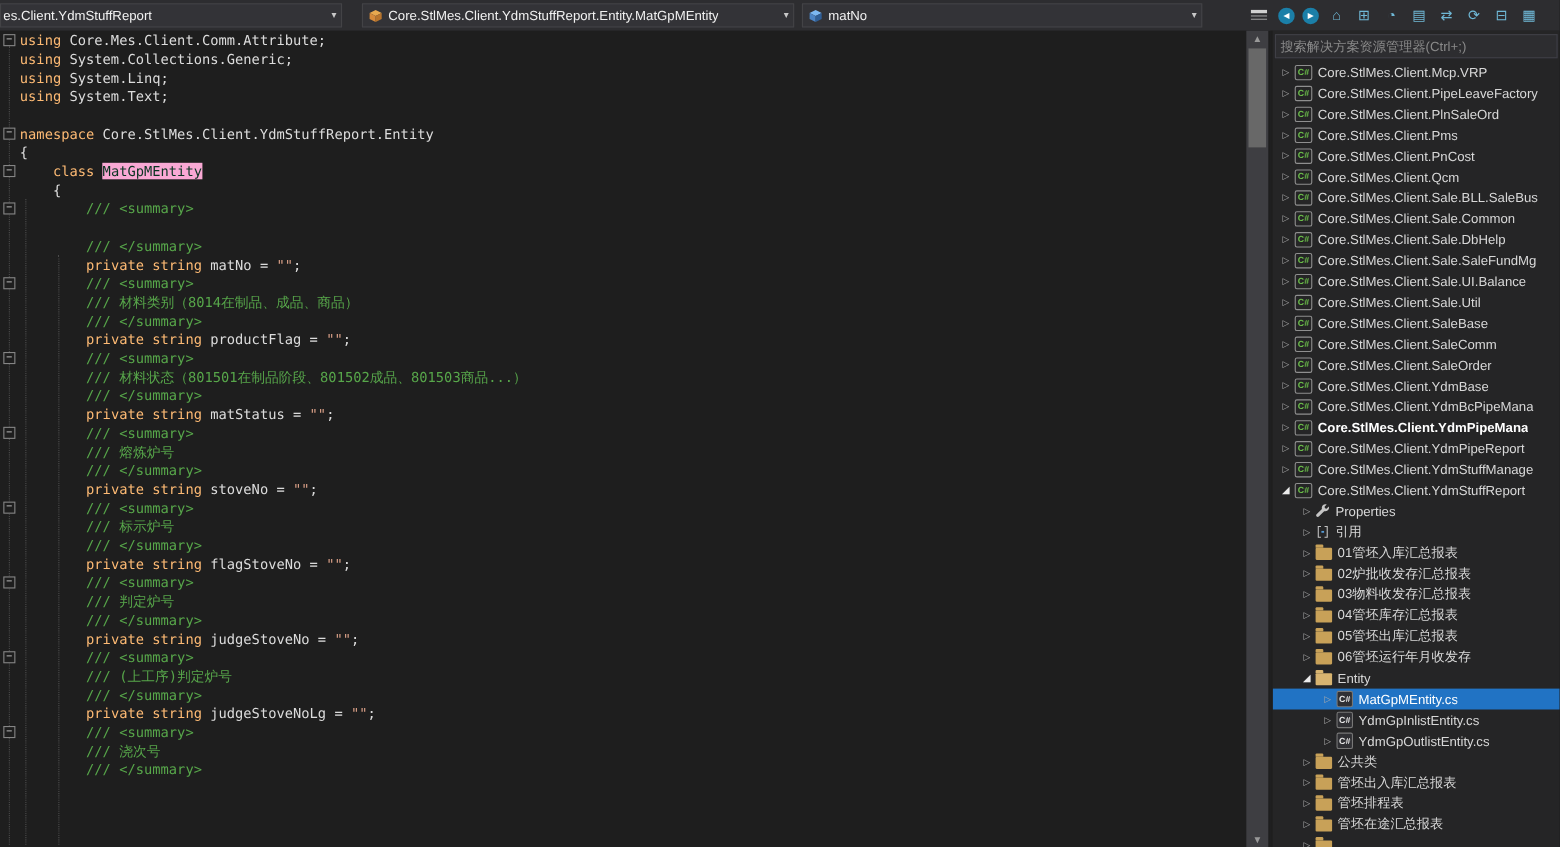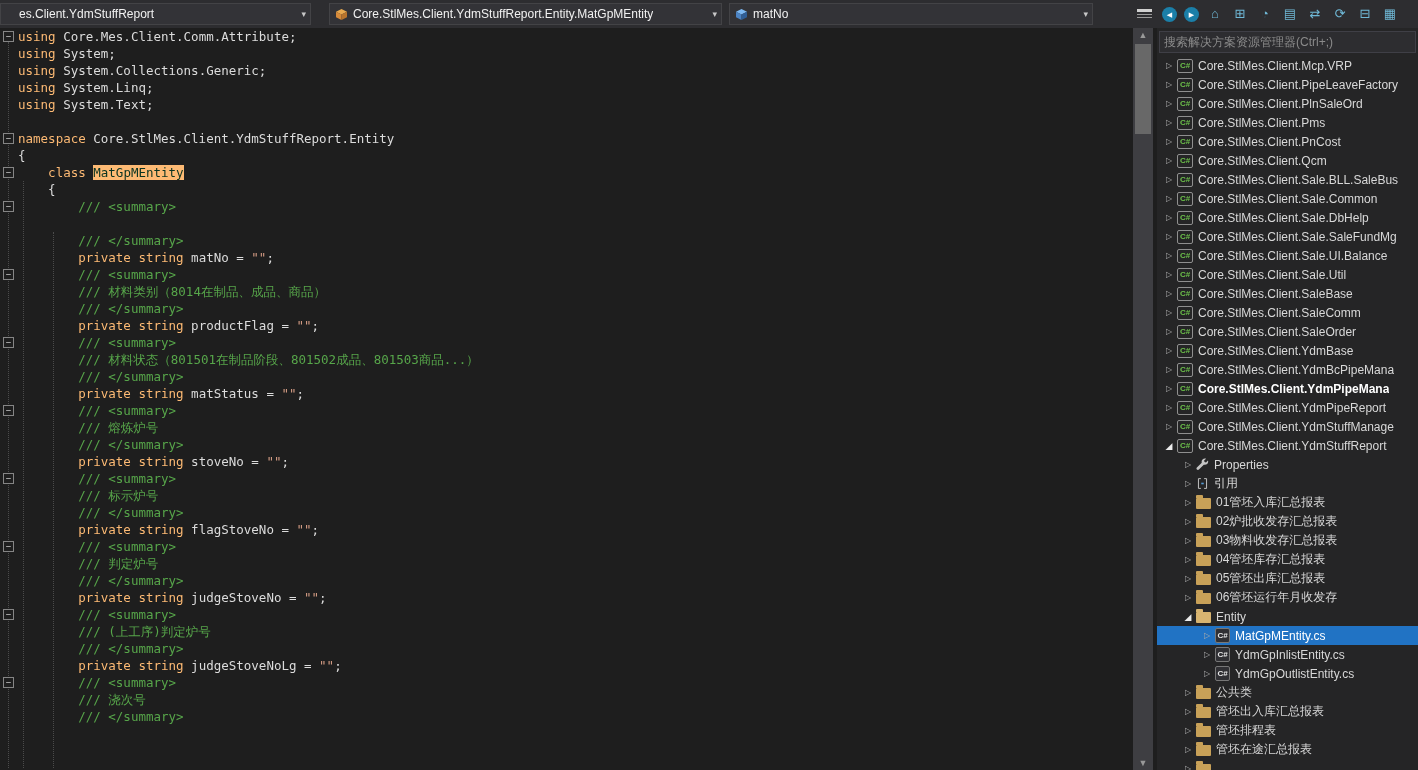--- a/index.html
+++ b/index.html
@@ -2,21 +2,21 @@
 <html><head>
 <meta charset="utf-8">
 <style>
   *{margin:0;padding:0;box-sizing:border-box}
   html,body{width:1418px;height:770px;overflow:hidden;background:#1E1E1E;font-family:"Liberation Sans","DejaVu Sans",sans-serif}
   .app{position:relative;width:1418px;height:770px;background:#1E1E1E}
 
   
   .topstrip{position:absolute;left:0;top:0;width:1418px;height:28px;background:#2D2D30}
   .combo{position:absolute;top:3px;height:22px;background:#333337;border:1px solid #434346;display:flex;align-items:center;color:#F1F1F1;font-size:12px;padding:0 18px 0 5px;overflow:hidden}
-  .combo1{left:0;width:311px;padding-left:18px}
+  .combo1{left:0;width:311px;padding-left:2px}
   .combo2{left:329px;width:393px}
   .combo3{left:729px;width:364px}
   .combo-text{white-space:nowrap;overflow:hidden}
   .caret{position:absolute;right:4px;top:50%;transform:translateY(-50%);color:#C8C8C8;font-size:9px}
   .mini-icon{margin-right:5px;display:inline-flex;flex:none}
   .split-btn{position:absolute;left:1135px;top:6px;width:18px;height:16px;display:flex;align-items:center;justify-content:center;cursor:pointer}
 
   
   .se-toolbar{position:absolute;left:1162px;top:0;height:28px;display:flex;align-items:center;gap:7px}
   .tb-icon{color:#6FB8D6;font-size:13px;width:18px;text-align:center;cursor:pointer;line-height:18px}
@@ -27,21 +27,21 @@
   .lines{position:relative;width:100%;height:100%;font-family:"DejaVu Sans Mono","Liberation Mono",monospace;font-size:12.5px;line-height:17px}
   .guide{position:absolute;width:0;border-left:1px dotted #4B4B4B}
   .code-line{height:17px;display:flex}
   .gutter{display:inline-block;width:18px;flex:none;position:relative}
   .foldbox{position:absolute;left:3px;top:3px;width:11px;height:11px;border:1px solid #858585;color:#C8C8C8;font-size:9px;line-height:9px;text-align:center;background:#1E1E1E;cursor:pointer}
   .content{white-space:pre}
   .seg-k{color:#fdba74}
   .seg-p{color:#DCDCDC}
   .seg-s{color:#D69D85}
   .seg-c{color:#57A64A}
-  .seg-hi{background:#fdba74;color:#0A3321}
+  .seg-hi{background:#f9a8d4;color:#0A3321}
   .codelens{color:#999999;font-size:10.5px;margin-left:30px;cursor:pointer}
 
   
   .vscroll{position:absolute;left:1133px;top:28px;width:20px;height:742px;background:#3E3E42}
   .scroll-arrow{position:absolute;left:0;width:20px;height:14px;color:#999999;font-size:9px;text-align:center;line-height:14px;cursor:pointer}
   .scroll-arrow.up{top:0}
   .scroll-arrow.down{bottom:0}
   .thumb{position:absolute;left:2px;top:16px;width:16px;height:90px;background:#686868;cursor:pointer}
 
   
@@ -123,24 +123,20 @@
       <div class="guide" style="left:23px;top:153px;bottom:2px"></div>
       <div class="guide" style="left:53px;top:204px;bottom:2px"></div>
     <div class="code-line">
           <span class="gutter">
             <span class="foldbox">−</span>
           </span>
           <span class="content"><span class="seg-k">using</span><span class="seg-p"> Core.Mes.Client.Comm.Attribute;</span></span>
         </div>
         <div class="code-line">
           <span class="gutter"></span>
-          <span class="content"><span class="seg-k">using</span><span class="seg-p"> System;</span></span>
-        </div>
-        <div class="code-line">
-          <span class="gutter"></span>
           <span class="content"><span class="seg-k">using</span><span class="seg-p"> System.Collections.Generic;</span></span>
         </div>
         <div class="code-line">
           <span class="gutter"></span>
           <span class="content"><span class="seg-k">using</span><span class="seg-p"> System.Linq;</span></span>
         </div>
         <div class="code-line">
           <span class="gutter"></span>
           <span class="content"><span class="seg-k">using</span><span class="seg-p"> System.Text;</span></span>
         </div>

